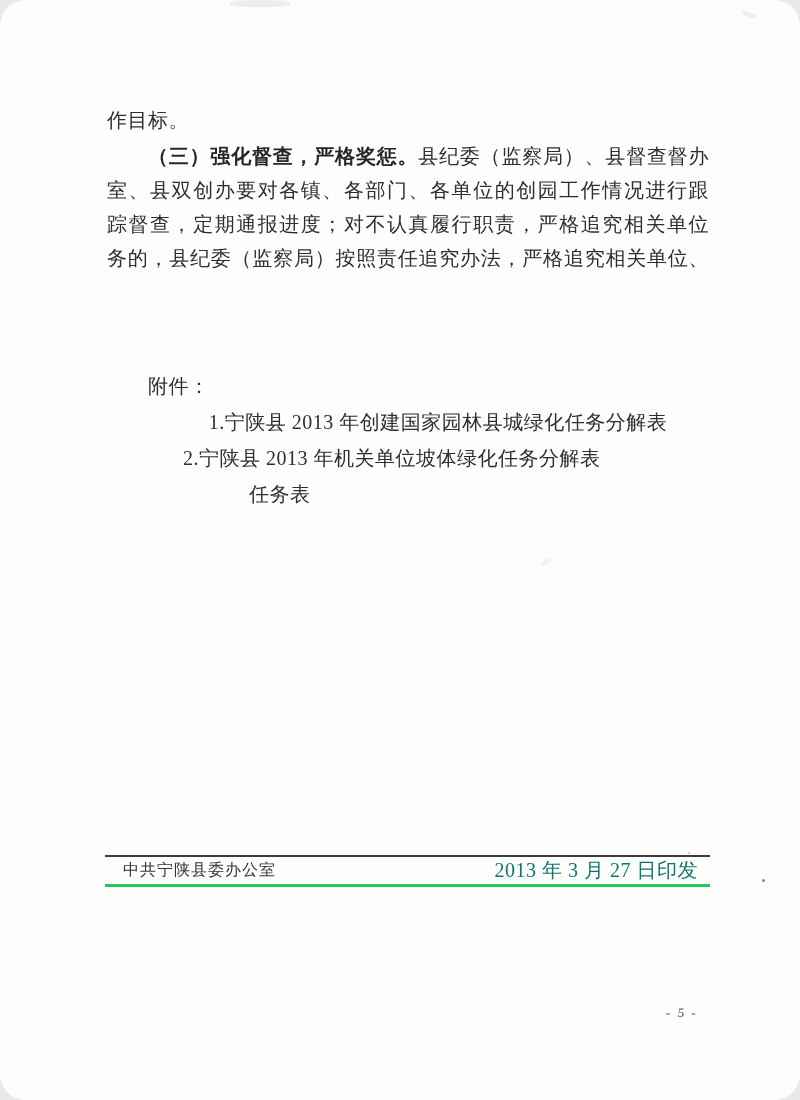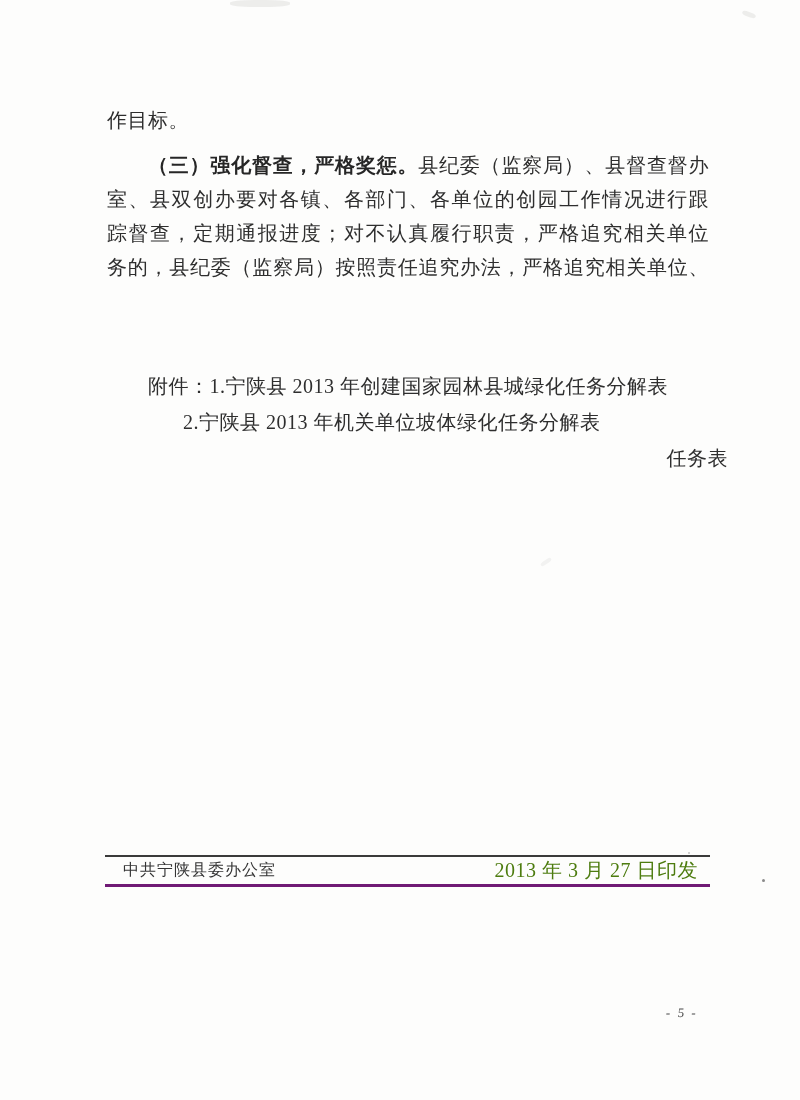--- a/index.html
+++ b/index.html
@@ -7,77 +7,78 @@
     width:800px;height:1100px;
     font-family:"Liberation Serif","DejaVu Serif",serif;
     background:#e9e9e9;
   }
   .page{
     position:relative;
     width:800px;height:1100px;
     background:#fdfdfc;
     overflow:hidden;
     color:#2e2e2e;
+    border-radius:26px;
   }
   
   .body-text{
     position:absolute;
     left:107px;top:103px;
     width:602px;
     font-size:20px;
     line-height:34px;
     letter-spacing:0.5px;
   }
   .line{white-space:normal;}
   .justified{
     text-align:justify;
     text-align-last:justify;
     text-justify:inter-character;
   }
-  .para2{margin-top:11px;font-family:Liberation Serif, serif;}
+  .para2{margin-top:2px;font-family:Liberation Serif, serif;}
   .para2 .first-line{text-indent:41px;}
   .lead-bold{font-weight:bold;color:#262626;}
   
   .attachment{
     position:absolute;
     left:148px;top:368px;
     width:580px;
     font-size:20px;
     line-height:36px;
     letter-spacing:0.5px;
   }
-  .att-first{display:flex;}
+  .att-first{display:flex;flex-direction:column;}
   .att-label{flex:0 0 auto;}
   .att-item-text{flex:0 0 auto;text-align:center;}
   .att-indent{margin-left:35px;}
-  .att-indent2{margin-left:101px;text-align:right;}
+  .att-indent2{margin-left:101px;}
   
   .footer{
     position:absolute;
     left:105px;top:855px;
     width:605px;height:27px;
     border-top:2px solid #3a3a3a;
-    border-bottom:3px solid #701a75;
+    border-bottom:3px solid #22c55e;
     display:flex;
     justify-content:space-between;
     align-items:center;
     padding:0;
     box-sizing:content-box;
   }
   .footer-issuer{
     font-size:16px;
     letter-spacing:1px;
     margin-left:18px;
     color:#333;
   }
   .footer-date{
     font-size:20px;
     letter-spacing:0.5px;
     margin-right:12px;
-    color:#4d7c0f;
+    color:#0f766e;
   }
   
   .page-number{
     position:absolute;
     left:666px;top:1005px;
     font-size:13px;
     letter-spacing:2px;
     color:#4a4a4a;
     transform:skewX(-6deg);
   }

